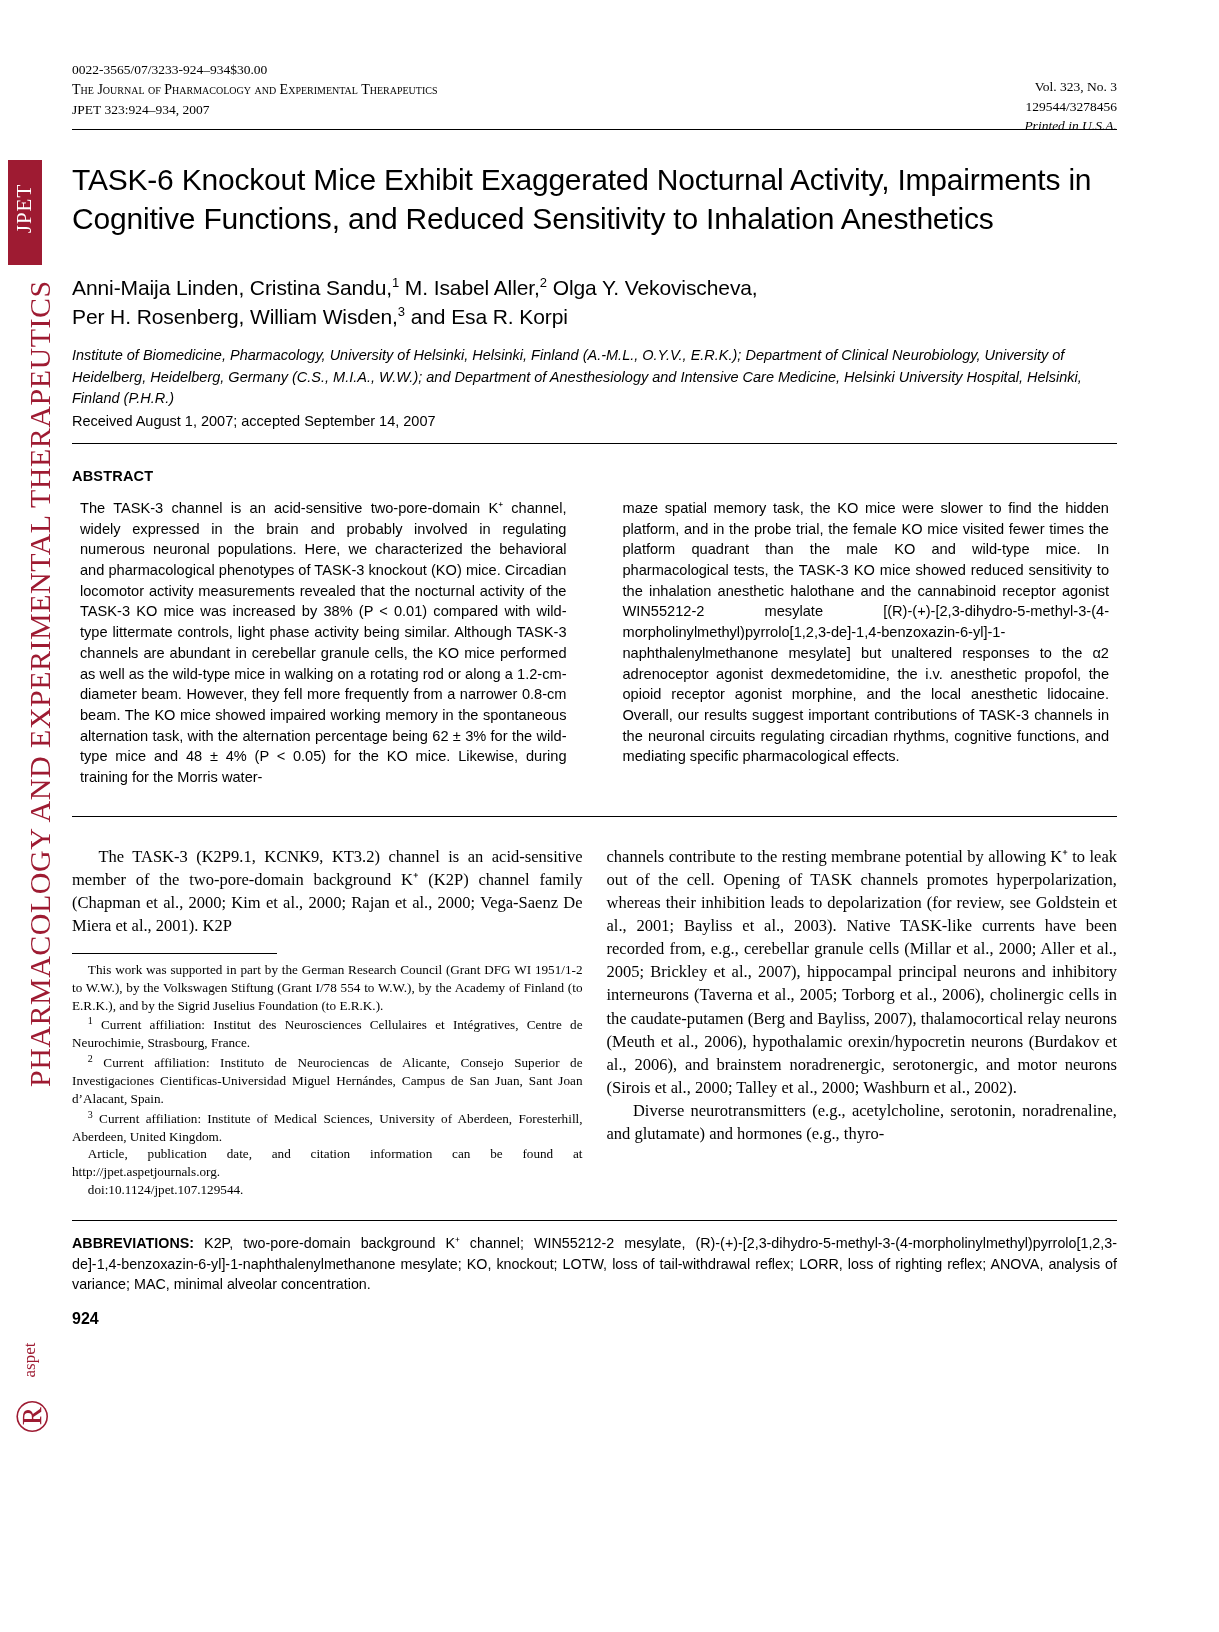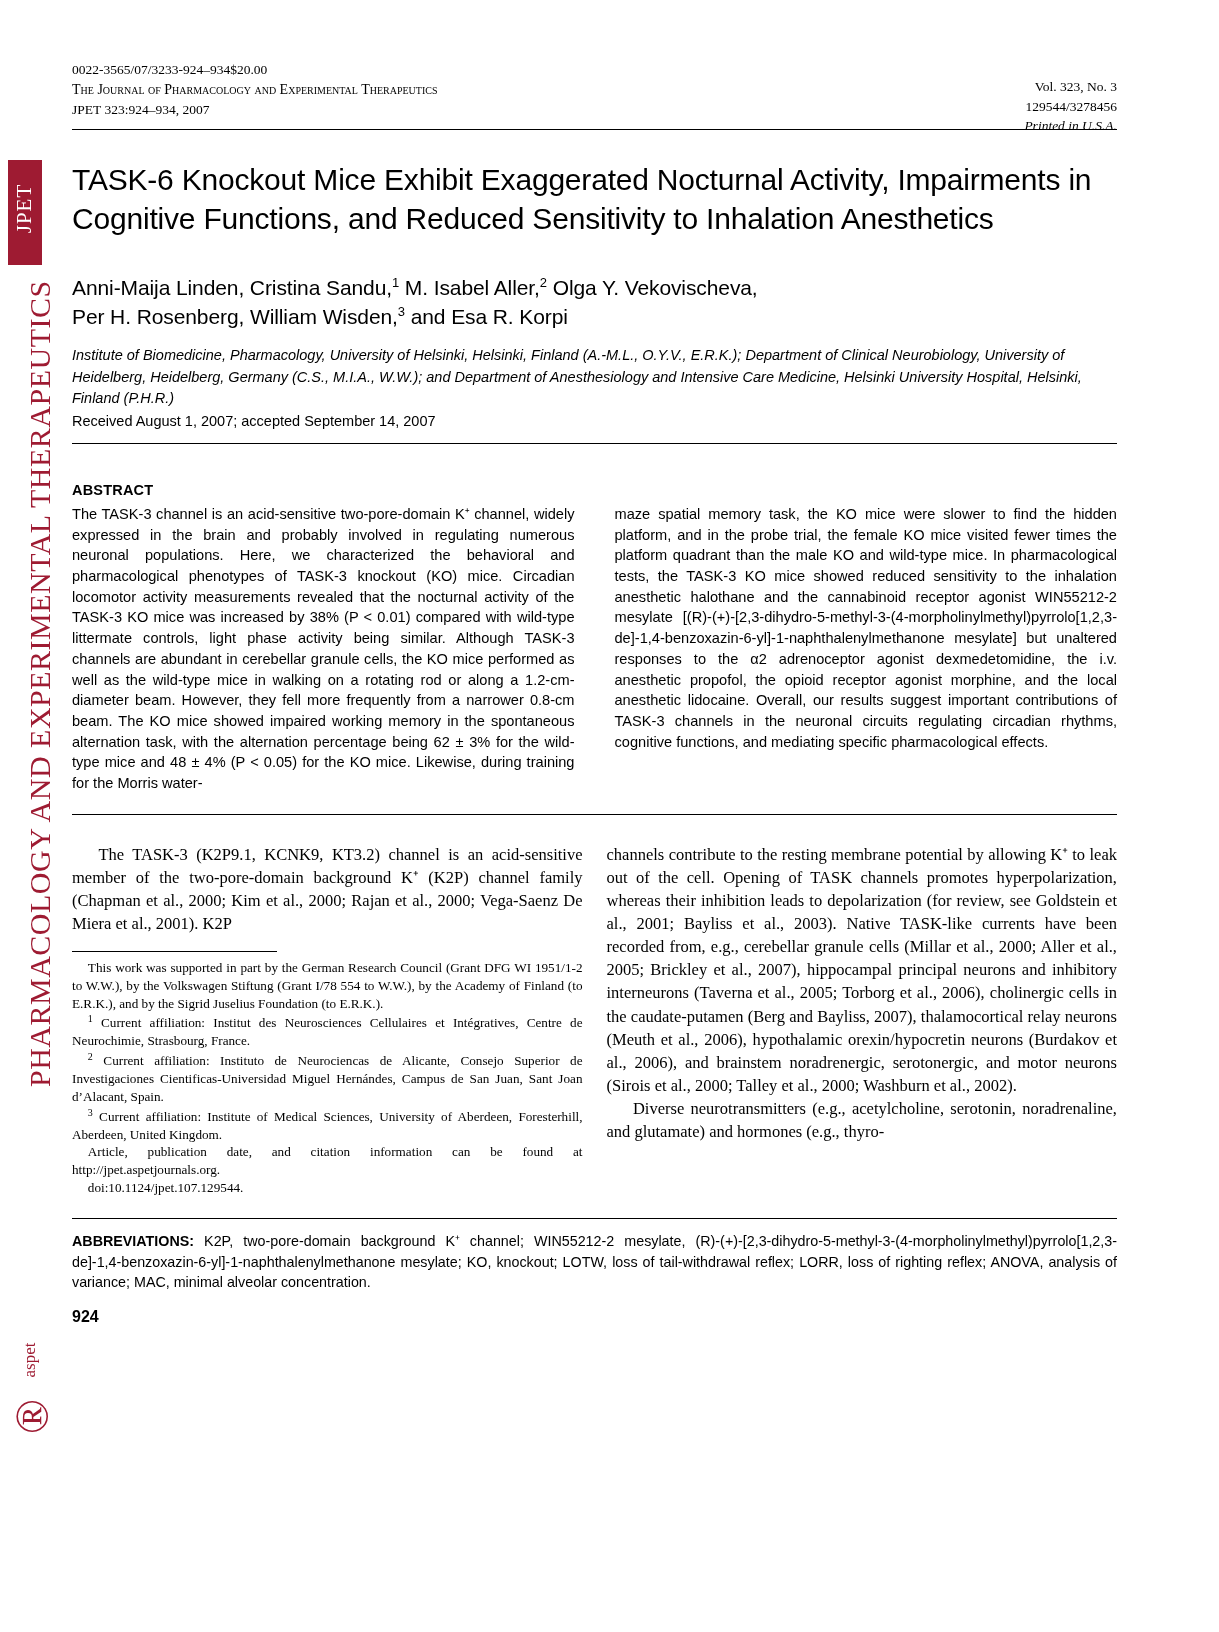--- a/index.html
+++ b/index.html
@@ -174,30 +174,30 @@
   .rule-mid {
     border-bottom: 1.2px solid #000;
     margin-top: 14px;
   }
 
   
   .abstract-head {
     font-family: "Liberation Sans", sans-serif;
     font-weight: bold;
     font-size: 14.5px;
-    margin-top: 38px;
+    margin-top: 24px;
     letter-spacing: 0.2px;
   }
   .abstract-cols {
     margin-top: 6px;
     display: flex;
     gap: 40px;
   }
   .abstract-cols p {
-    margin: 0;
+    margin: 8px;
     font-family: "Liberation Sans", sans-serif;
     font-size: 14.6px;
     line-height: 1.42;
     text-align: justify;
     hyphens: auto;
     flex: 1;
   }
 
   .rule-abs {
     border-bottom: 1.2px solid #000;
@@ -275,21 +275,21 @@
     <div class="aspet-word">aspet</div>
   </div>
 </div>
 
 <div class="download-text">Downloaded from jpet.aspetjournals.org by guest on December 19, 2012</div>
 
 <div class="page">
 
   <div class="masthead">
     <div class="left">
-      <div>0022-3565/07/3233-924–934$20.00</div>
+      <div>0022-3565/07/3233-924–934$30.00</div>
       <div class="sc">The Journal of Pharmacology and Experimental Therapeutics</div>
       <div>JPET 323:924–934, 2007</div>
     </div>
     <div class="right">
       <div>Vol. 323, No. 3</div>
       <div>129544/3278456</div>
       <div class="ital">Printed in U.S.A.</div>
     </div>
   </div>
   <div class="rule-top"></div>

